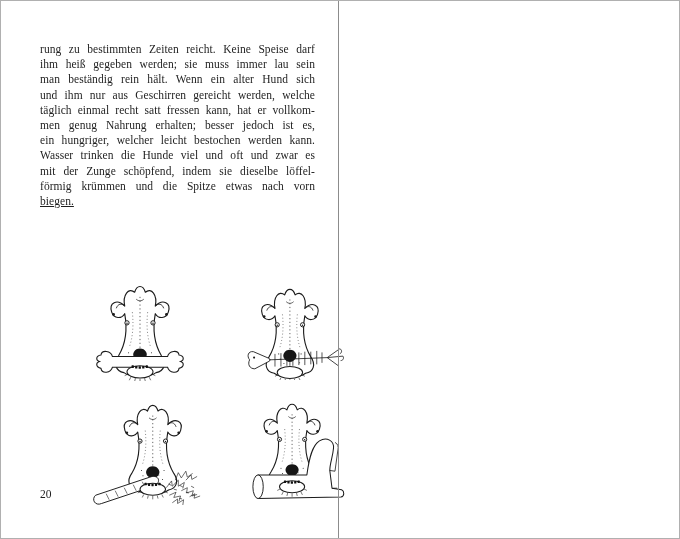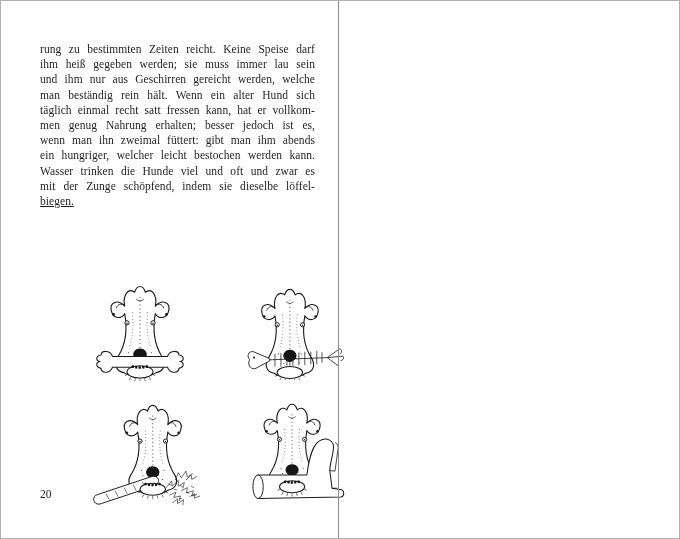--- a/index.html
+++ b/index.html
@@ -69,28 +69,28 @@
   </g>
 </defs>
 </svg>
 
 <div class="spread">
 
   <section class="page page-left">
     <div class="page-text left-text">
         <div class="line">rung zu bestimmten Zeiten reicht. Keine Speise darf</div>
         <div class="line">ihm heiß gegeben werden; sie muss immer lau sein</div>
+        <div class="line">man beständig rein hält. Wenn ein alter Hund sich</div>
         <div class="line">und ihm nur aus Geschirren gereicht werden, welche</div>
-        <div class="line">man beständig rein hält. Wenn ein alter Hund sich</div>
         <div class="line">täglich einmal recht satt fressen kann, hat er vollkom-</div>
         <div class="line">men genug Nahrung erhalten; besser jedoch ist es,</div>
-        <div class="line">wenn man ihn zweimal füttert: gibt man ihm abends</div>
         <div class="line">ein hungriger, welcher leicht bestochen werden kann.</div>
         <div class="line">Wasser trinken die Hunde viel und oft und zwar es</div>
         <div class="line">mit der Zunge schöpfend, indem sie dieselbe löffel-</div>
+        <div class="line">förmig krümmen und die Spitze etwas nach vorn</div>
         <div class="line last">biegen.</div>
       </div>
 
     <figure class="fig" id="fig-bone" aria-label="dog-with-bone">
       <svg viewBox="0 0 120 132">
         <use href="#dogHead"></use>
         <path d="M24,100 L96,100 C98,92 110,91 111,98 C118,99 118,105 113,106.5 C118,108 118,114 111,115.5 C110,123 98,122 96,114 L24,114 C22,122 10,123 9,115.5 C2,114 2,108 7,106.5 C2,105 2,99 9,98 C10,91 22,92 24,100 Z" fill="#fff" stroke="#1c1c1c" stroke-width="1.4"></path>
         <use href="#dogChin"></use>
           <use href="#dogTeeth"></use>
       </svg>

